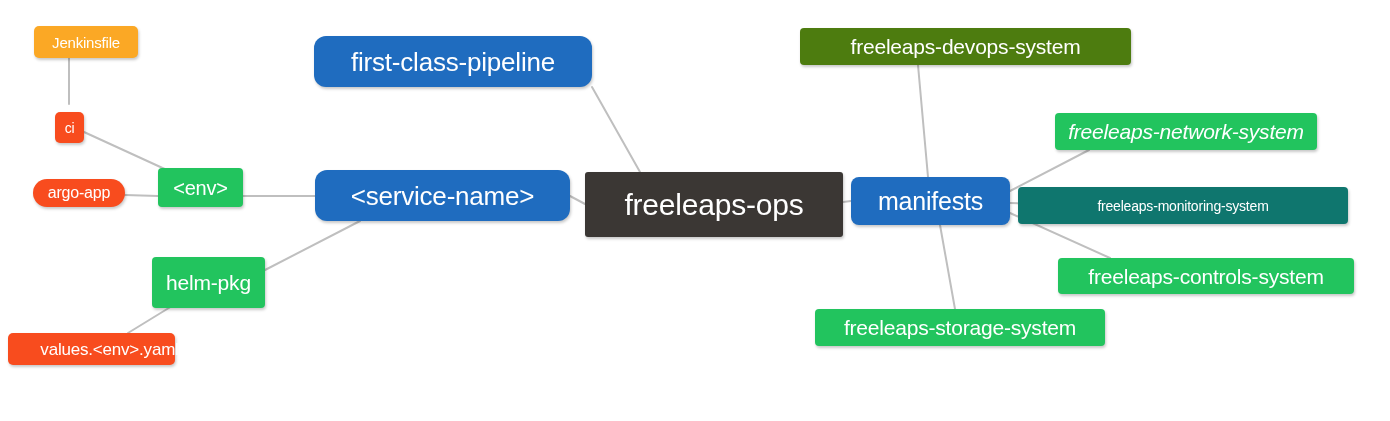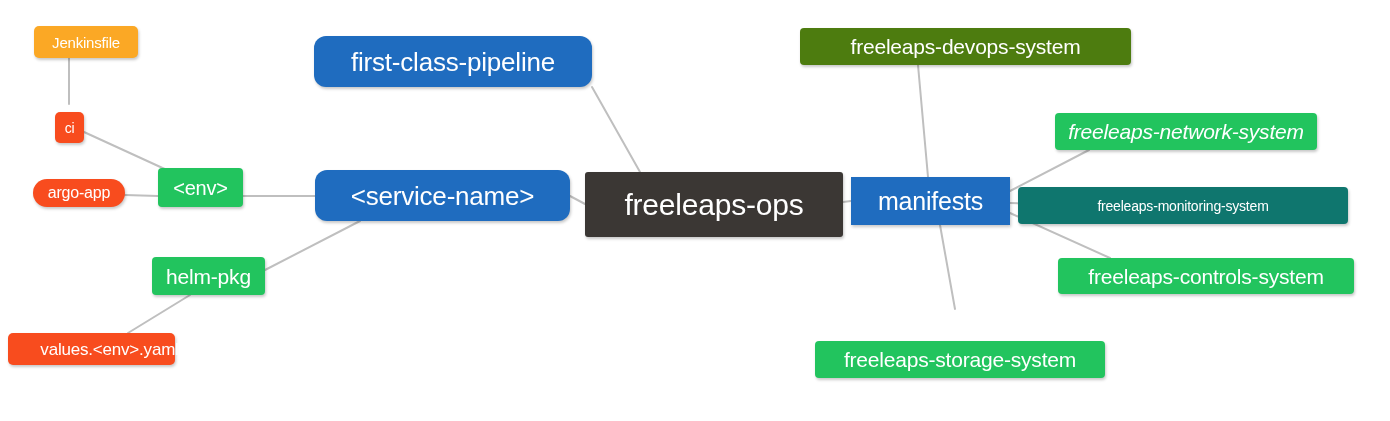--- a/index.html
+++ b/index.html
@@ -54,26 +54,26 @@
       <path d="M 928 177 L 918 65" stroke="#bfbfbf" stroke-width="2" fill="none" stroke-linecap="round"></path>
       <path d="M 1010 191 L 1089 150" stroke="#bfbfbf" stroke-width="2" fill="none" stroke-linecap="round"></path>
       <path d="M 1010 203 L 1050 204" stroke="#bfbfbf" stroke-width="2" fill="none" stroke-linecap="round"></path>
       <path d="M 1010 213 L 1110 258" stroke="#bfbfbf" stroke-width="2" fill="none" stroke-linecap="round"></path>
       <path d="M 940 225 L 955 309" stroke="#bfbfbf" stroke-width="2" fill="none" stroke-linecap="round"></path>
     </svg>
   <div id="nodes">
       <div class="node" style="left: 585px; top: 172px; width: 258px; height: 65px; background: rgb(59, 55, 52); font-size: 30px; border-radius: 3px; color: rgb(255, 255, 255);">freeleaps-ops</div>
       <div class="node" style="left: 315px; top: 170px; width: 255px; height: 51px; background: rgb(31, 108, 191); font-size: 26px; border-radius: 12px; color: rgb(255, 255, 255);">&lt;service-name&gt;</div>
       <div class="node" style="left: 314px; top: 36px; width: 278px; height: 51px; background: rgb(31, 108, 191); font-size: 26px; border-radius: 12px; color: rgb(255, 255, 255);">first-class-pipeline</div>
-      <div class="node" style="left: 851px; top: 177px; width: 159px; height: 48px; background: rgb(31, 108, 191); font-size: 25px; border-radius: 0; color: rgb(255, 255, 255);">manifests</div>
+      <div class="node" style="left: 851px; top: 177px; width: 159px; height: 48px; background: rgb(31, 108, 191); font-size: 25px; border-radius: 8px; color: rgb(255, 255, 255);">manifests</div>
       <div class="node" style="left: 158px; top: 168px; width: 85px; height: 39px; background: rgb(34, 196, 94); font-size: 20px; border-radius: 4px; color: rgb(255, 255, 255);">&lt;env&gt;</div>
-      <div class="node" style="left: 152px; top: 257px; width: 113px; height: 38px; background: rgb(34, 196, 94); font-size: 21px; border-radius: 4px; color: rgb(255, 255, 255);">helm-pkg</div>
+      <div class="node" style="left: 152px; top: 257px; width: 113px; height: 51px; background: rgb(34, 196, 94); font-size: 21px; border-radius: 4px; color: rgb(255, 255, 255);">helm-pkg</div>
       <div class="node" style="left: 18px; top: 26px; width: 104px; height: 32px; background: rgb(251, 168, 37); font-size: 15px; border-radius: 5px; color: rgb(255, 255, 255); margin-left: 16px;">Jenkinsfile</div>
       <div class="node" style="left: 55px; top: 112px; width: 29px; height: 31px; background: rgb(248, 76, 30); font-size: 14px; border-radius: 5px; color: rgb(255, 255, 255);">ci</div>
       <div class="node" style="left: 33px; top: 179px; width: 92px; height: 28px; background: rgb(248, 76, 30); font-size: 16px; border-radius: 15px; color: rgb(255, 255, 255);">argo-app</div>
       <div class="node" style="left: 8px; top: 333px; width: 167px; height: 32px; background: rgb(248, 76, 30); font-size: 17px; border-radius: 5px; color: rgb(255, 255, 255); padding-left: 36px;">values.&lt;env&gt;.yaml</div>
       <div class="node" style="left: 800px; top: 28px; width: 331px; height: 37px; background: #4d7c0f; font-size: 21px; border-radius: 4px; color: rgb(255, 255, 255);">freeleaps-devops-system</div>
       <div class="node" style="left: 1055px; top: 113px; width: 262px; height: 37px; background: rgb(34, 196, 94); font-size: 21px; border-radius: 4px; color: rgb(255, 255, 255); font-style: italic;">freeleaps-network-system</div>
       <div class="node" style="left: 1018px; top: 187px; width: 330px; height: 37px; background: #0f766e; font-size: 14px; border-radius: 4px; color: rgb(255, 255, 255);">freeleaps-monitoring-system</div>
       <div class="node" style="left: 1058px; top: 258px; width: 296px; height: 36px; background: rgb(34, 196, 94); font-size: 21px; border-radius: 4px; color: rgb(255, 255, 255);">freeleaps-controls-system</div>
-      <div class="node" style="left: 815px; top: 309px; width: 290px; height: 37px; background: rgb(34, 196, 94); font-size: 21px; border-radius: 4px; color: rgb(255, 255, 255); margin-top: 32px;">freeleaps-storage-system</div>
+      <div class="node" style="left: 815px; top: 309px; width: 290px; height: 37px; background: rgb(34, 196, 94); font-size: 21px; border-radius: 4px; color: rgb(255, 255, 255);">freeleaps-storage-system</div>
     </div>
 </div>
 
 </body></html>

